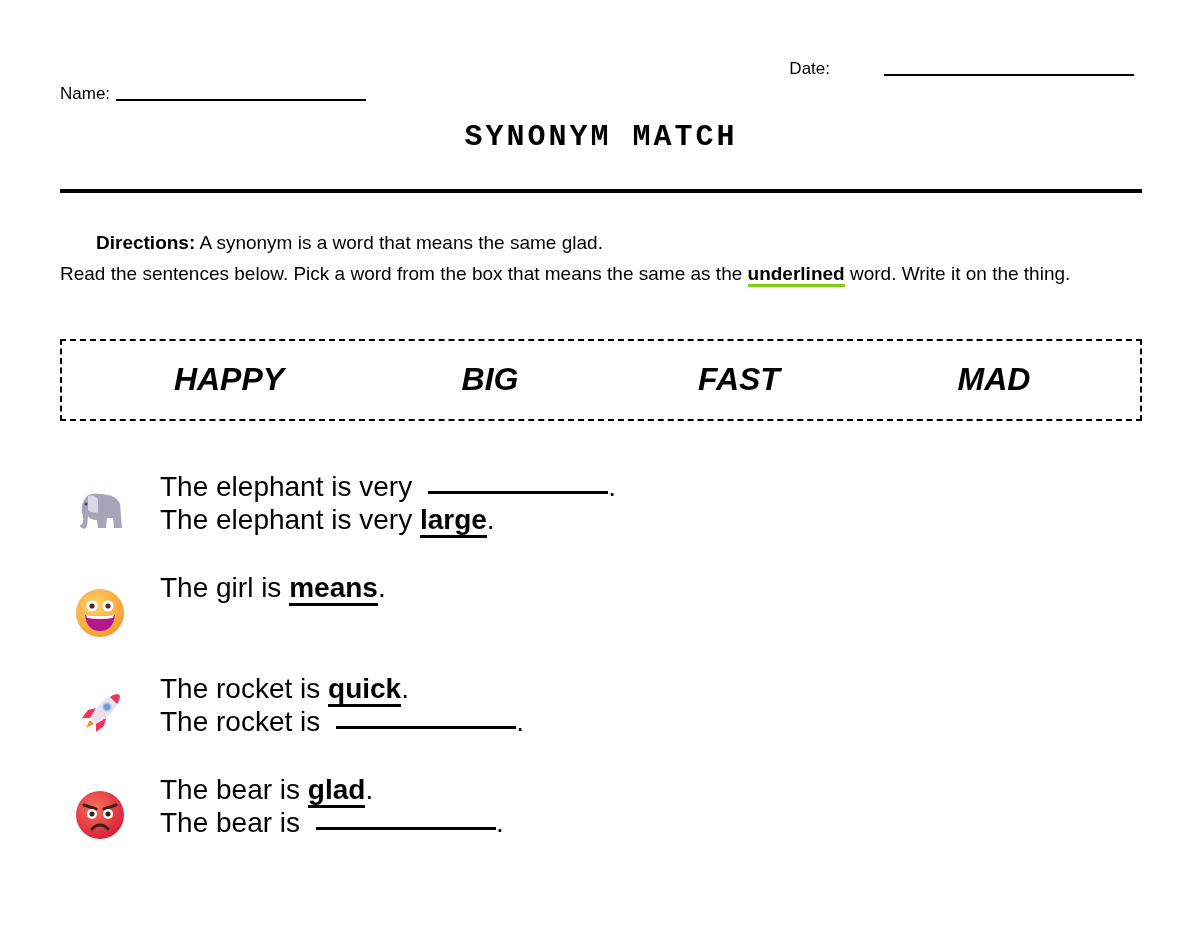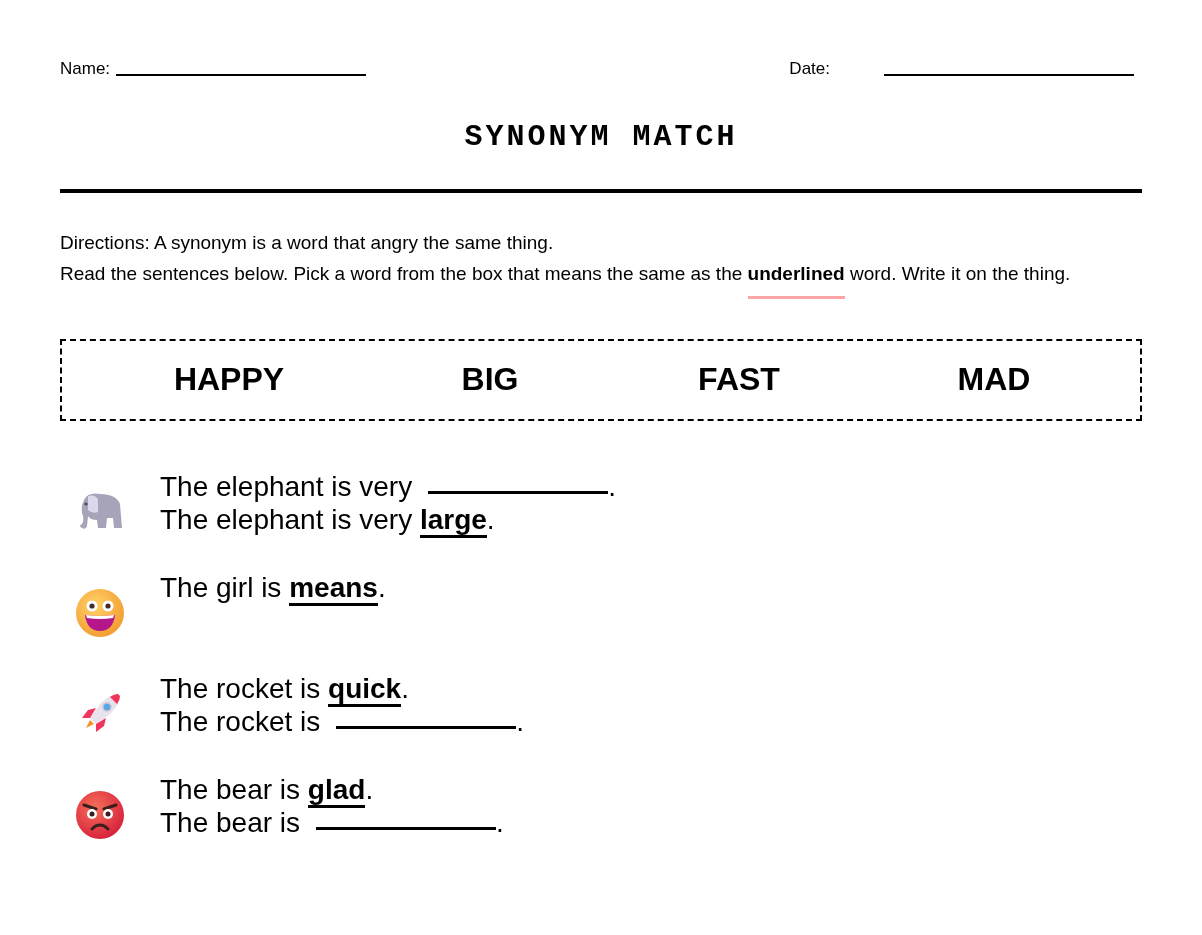--- a/index.html
+++ b/index.html
@@ -1,31 +1,31 @@
 <!DOCTYPE html>
 <html><head>
 <meta charset="utf-8">
 <style>
   html, body { margin:0; padding:0; background:#ffffff; }
   body { width:1202px; height:935px; position:relative; font-family:"Liberation Sans", sans-serif; color:#000; overflow:hidden; }
   .header-row { position:absolute; top:58px; left:60px; width:1082px; height:24px; font-size:17px; }
   .field { position:absolute; top:0; display:flex; align-items:flex-end; }
   .field .label { line-height:22px; }
   .field .line { display:inline-block; height:0; border-bottom:2px solid #000; margin-left:6px; margin-bottom:4px; }
-  .name-field { left:0; }
+  .name-field { left:0;margin-top:25px; }
   .name-field .line { width:250px; }
   .date-field { right:8px;gap:48px; }
   .date-field .line { width:250px; }
   .title { position:absolute; top:120px; left:0; width:1202px; text-align:center; font-size:30px; font-weight:bold; letter-spacing:3px;font-family:Liberation Mono, monospace; }
   .rule { position:absolute; top:189px; left:60px; width:1082px; height:4px; background:#000; }
   .directions { position:absolute; top:227px; left:60px; width:1082px; font-size:19px; line-height:31px; }
-  .directions b { font-weight:normal; }
-  .directions .ul { font-weight:bold; border-bottom:3px solid #fca5a5; padding-bottom:12px; }
+  .directions b { font-weight:bold;margin-left:36px; }
+  .directions .ul { font-weight:bold; border-bottom:3px solid #84cc16; padding-bottom:0px; }
   .wordbox { position:absolute; top:339px; left:60px; width:1078px; height:78px; border:2px dashed #000; }
-  .wordbox .word { position:absolute; top:20px; font-size:32px; font-weight:bold; transform:translateX(-50%); }
+  .wordbox .word { position:absolute; top:20px; font-size:32px; font-weight:bold; transform:translateX(-50%);font-style:italic; }
   .item { position:absolute; left:60px; width:700px; height:80px; }
   .item .icon { position:absolute; left:14px; top:16px; width:52px; height:52px; }
   .item .lines { position:absolute; left:100px; top:0; font-size:28px; line-height:33px; }
   .item .target { font-weight:bold; border-bottom:3px solid #000; }
   .item .blank { display:inline-block; width:180px; border-bottom:3px solid #000; height:0; margin-left:16px; vertical-align:2px; }
 </style>
 </head>
 <body>
 
 <div class="header-row">
@@ -36,21 +36,21 @@
   <div class="field date-field">
     <span class="label">Date:</span>
     <span class="line"></span>
   </div>
 </div>
 
 <div class="title">SYNONYM MATCH</div>
 <div class="rule"></div>
 
 <div class="directions">
-  <div><b>Directions:</b> <span>A synonym is a word that angry the same thing.</span></div>
+  <div><b>Directions:</b> <span>A synonym is a word that means the same glad.</span></div>
   <div><span>Read the sentences below. Pick a word from the box that means the same as the</span> <span class="ul">underlined</span> <span>word. Write it on the thing.</span></div>
 </div>
 
 <div class="wordbox">
   <span class="word" style="left:167px">HAPPY</span>
   <span class="word" style="left:428px">BIG</span>
   <span class="word" style="left:677px">FAST</span>
   <span class="word" style="left:932px">MAD</span>
 </div>
 

